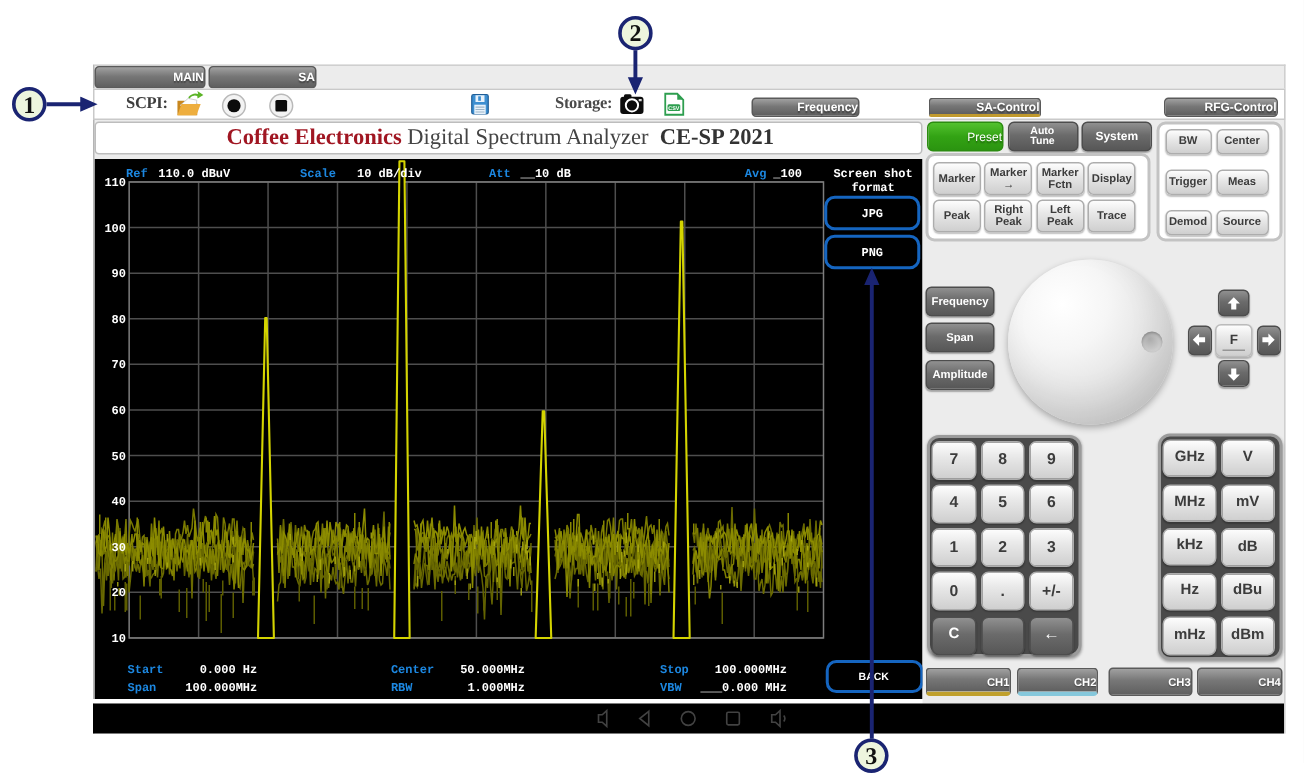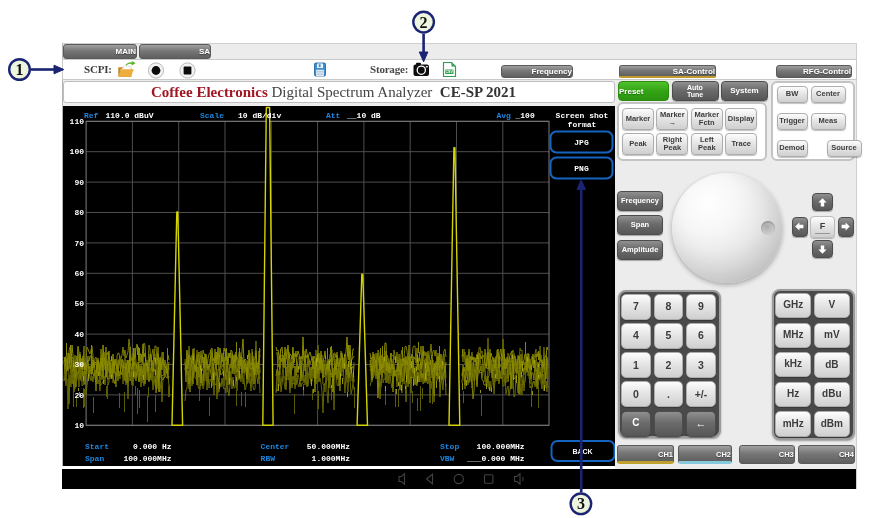--- a/index.html
+++ b/index.html
@@ -139,44 +139,44 @@
       <text x="581.5" y="170.5" text-anchor="middle">PNG</text>
       <text x="582.5" y="453.5" text-anchor="middle" font-size="7px" font-family="Liberation Sans" font-weight="bold">BACK</text>
     </g>
     <g fill="none" stroke="#1565c0" stroke-width="2">
       <rect x="550.5" y="131.5" width="62" height="21" rx="6"></rect>
       <rect x="550.5" y="157.5" width="62" height="21" rx="6"></rect>
       <rect x="551.5" y="441" width="63" height="20" rx="6"></rect>
     </g>
   </svg>
 
-  <div class="gtab" style="left:619px;top:65px;width:97px;height:13px;font-size:8px;line-height:12px;border-bottom:2px solid #c19a2e;border-radius:3px 3px 2px 2px;">SA-Control</div>
+  <div class="gtab" style="left:619px;top:65px;width:75px;height:13px;font-size:8px;line-height:12px;border-bottom:2px solid #c19a2e;border-radius:3px 3px 2px 2px;">SA-Control</div>
   <div class="gtab" style="left:776px;top:65px;width:76px;height:13px;font-size:8px;line-height:12px;">RFG-Control</div>
 
-  <div class="abs" style="left:618px;top:81px;width:51px;height:20px;background:linear-gradient(#52c12e,#33a314 50%,#2b9410);border:1px solid #2b8c10;border-radius:4px;color:#fff;font-weight:bold;font-size:8px;line-height:19px;text-align:left;text-shadow:0 1px 1px rgba(0,0,0,.35);">Preset</div>
+  <div class="abs" style="left:618px;top:81px;width:51px;height:20px;background:linear-gradient(#52c12e,#33a314 50%,#2b9410);border:1px solid #2b8c10;border-radius:4px;color:#fff;font-weight:normal;font-size:8px;line-height:19px;text-align:right;text-shadow:0 1px 1px rgba(0,0,0,.35);">Preset</div>
   <div class="dbtn" style="left:671.5px;top:81px;width:47px;height:20px;font-size:7px;">Auto<br>Tune</div>
   <div class="dbtn" style="left:721px;top:81px;width:47px;height:20px;font-size:8px;">System</div>
 
   <div class="panel" style="left:616.5px;top:101.5px;width:150.5px;height:59px;"></div>
   <div class="ltab" style="left:622px;top:107.5px;width:32px;height:22px;font-size:7.5px;">Marker</div>
   <div class="ltab" style="left:656.4px;top:107.5px;width:32px;height:22px;font-size:7.5px;">Marker<br>→</div>
   <div class="ltab" style="left:690.8px;top:107.5px;width:32px;height:22px;font-size:7.5px;">Marker<br>Fctn</div>
   <div class="ltab" style="left:725.2px;top:107.5px;width:32px;height:22px;font-size:7.5px;">Display</div>
   <div class="ltab" style="left:622px;top:133px;width:32px;height:22px;font-size:7.5px;">Peak</div>
   <div class="ltab" style="left:656.4px;top:133px;width:32px;height:22px;font-size:7.5px;">Right<br>Peak</div>
   <div class="ltab" style="left:690.8px;top:133px;width:32px;height:22px;font-size:7.5px;">Left<br>Peak</div>
   <div class="ltab" style="left:725.2px;top:133px;width:32px;height:22px;font-size:7.5px;">Trace</div>
 
   <div class="panel" style="left:771px;top:80.5px;width:84px;height:80px;"></div>
   <div class="ltab" style="left:776.5px;top:86px;width:31px;height:16.5px;font-size:7.5px;">BW</div>
   <div class="ltab" style="left:810.5px;top:86px;width:35px;height:16.5px;font-size:7.5px;">Center</div>
   <div class="ltab" style="left:776.5px;top:113px;width:31px;height:16.5px;font-size:7.5px;">Trigger</div>
   <div class="ltab" style="left:810.5px;top:113px;width:35px;height:16.5px;font-size:7.5px;">Meas</div>
   <div class="ltab" style="left:776.5px;top:140px;width:31px;height:16.5px;font-size:7.5px;">Demod</div>
-  <div class="ltab" style="left:810.5px;top:140px;width:35px;height:16.5px;font-size:7.5px;margin-left:16px;">Source</div>
+  <div class="ltab" style="left:810.5px;top:140px;width:35px;height:16.5px;font-size:7.5px;">Source</div>
 
   <div class="dbtn" style="left:617px;top:190.5px;width:46px;height:20px;font-size:7.5px;">Frequency</div>
   <div class="dbtn" style="left:617px;top:215px;width:46px;height:20px;font-size:7.5px;">Span</div>
   <div class="dbtn" style="left:617px;top:240px;width:46px;height:20px;font-size:7.5px;">Amplitude</div>
 
   <div class="abs" style="left:672px;top:172.5px;width:110px;height:110px;border-radius:50%;background:radial-gradient(circle at 33% 27%,#ffffff 0%,#f6f6f6 28%,#e9e9e9 48%,#dcdcdc 66%,#cecece 82%,#c2c2c2 92%,#d4d4d4 100%);box-shadow:0 2px 5px rgba(0,0,0,.3), inset -8px -14px 22px rgba(0,0,0,.07);"></div>
   <div class="abs" style="left:761px;top:221px;width:14px;height:14px;border-radius:50%;background:radial-gradient(circle at 40% 35%,#ababab,#c6c6c6 55%,#e2e2e2);box-shadow:inset 0 1px 2px rgba(0,0,0,.3);"></div>
 
   <div class="dbtn" style="left:812px;top:193px;width:21px;height:18px;">
       <svg width="11" height="11" viewBox="0 0 11 11" style="transform:rotate(0deg)">

